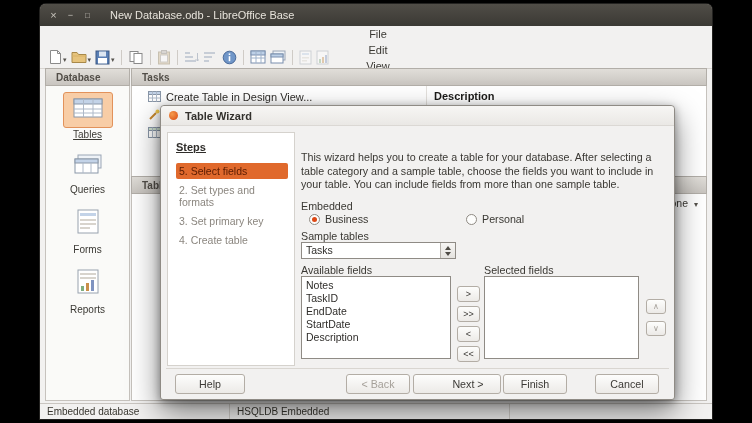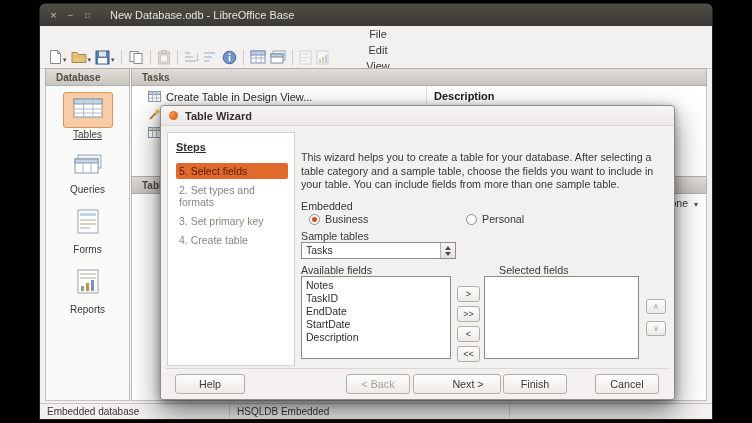--- a/index.html
+++ b/index.html
@@ -375,21 +375,21 @@
       <div class="wiz-label" style="left:140px; top:124px;">Sample tables</div>
       <div class="combo">
         <div class="combo-text">Tasks</div>
         <div class="combo-btn">
           <span class="tri-up"></span>
             <span class="tri-down"></span>
         </div>
       </div>
 
       <div class="wiz-label" style="left:140px; top:158px;">Available fields</div>
-      <div class="wiz-label" style="left:338px; top:158px;">Selected fields</div>
+      <div class="wiz-label" style="left:323px; top:158px;">Selected fields</div>
 
       <div class="listbox" style="left:140px; top:170px; width:150px; height:83px;">
         <div class="lb-item">Notes</div>
         <div class="lb-item">TaskID</div>
         <div class="lb-item">EndDate</div>
         <div class="lb-item">StartDate</div>
         <div class="lb-item">Description</div>
       </div>
       <div class="listbox" style="left:323px; top:170px; width:155px; height:83px;"></div>
 

